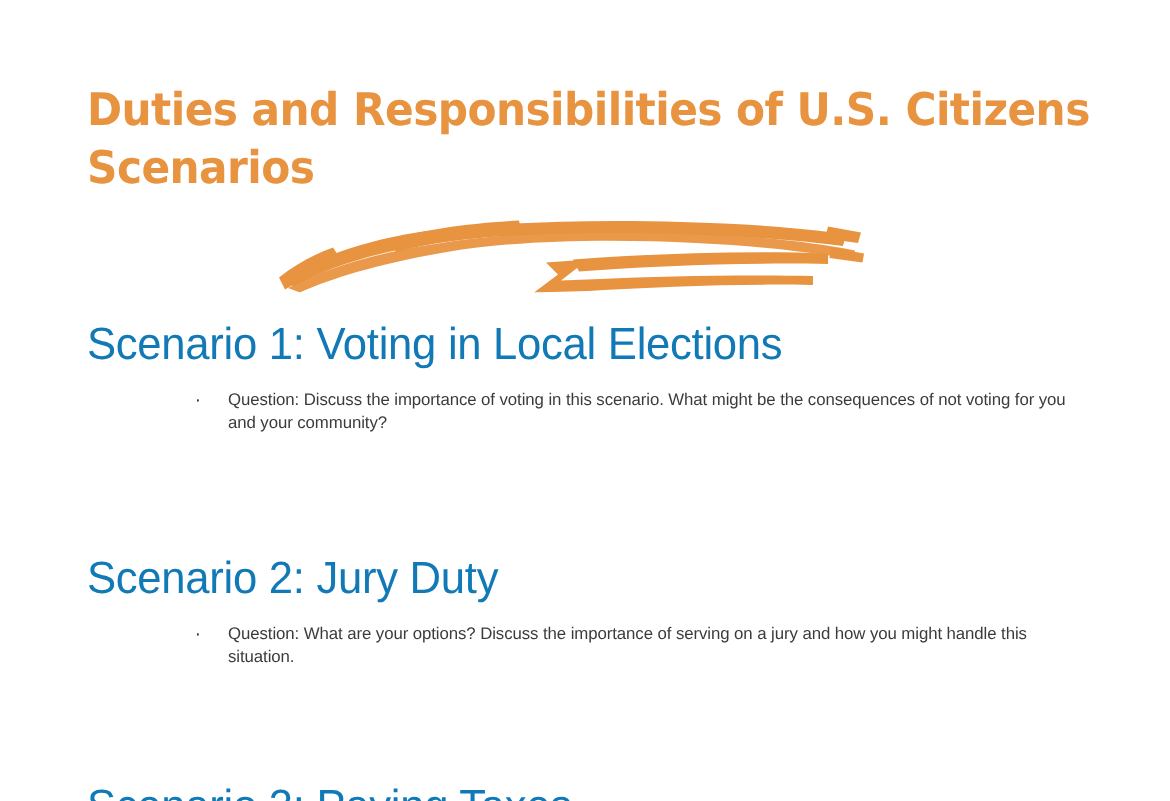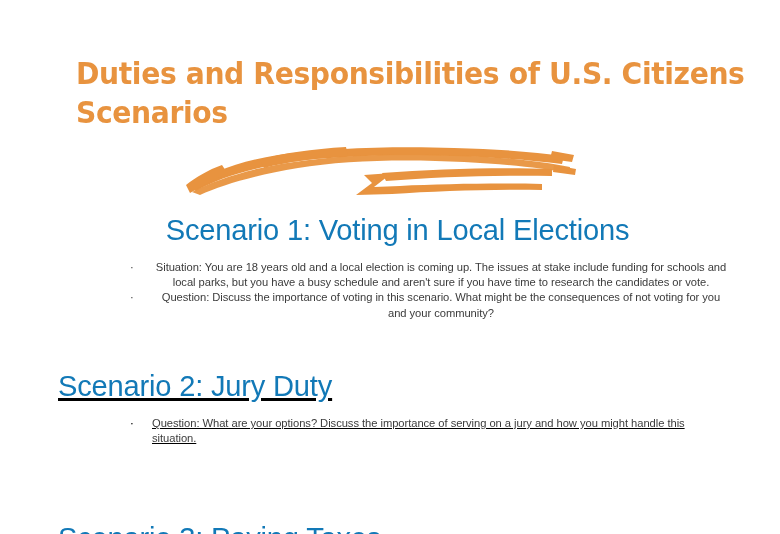--- a/index.html
+++ b/index.html
@@ -14,21 +14,21 @@
     position: relative;
     width: 780px;
     height: 534px;
     background: #ffffff;
     overflow: hidden;
   }
 
   
   .title-block {
     position: absolute;
-    left: 76px;
+    left: 58px;
     top: 54px;
     width: 660px;
   }
   .title-line {
     font-family: "DejaVu Sans", sans-serif;
     font-weight: bold;
     font-size: 30px;
     line-height: 39px;
     letter-spacing: -0.4px;
     color: #E8933F;
@@ -84,22 +84,22 @@
   .bullet .dot {
     position: absolute;
     left: 0;
     top: 0;
     color: #3B3B3B;
     font-size: 11.2px;
     line-height: 15.2px;
   }
 
   
-  #sec1 { top: 212px; text-align: center; }
-  #sec2 { top: 368px; text-decoration: underline; }
+  #sec1 { top: 212px; }
+  #sec2 { top: 368px; }
   #sec3 { top: 520px; }
 </style>
 </head>
 <body>
 
 <div id="slide">
 
   <div class="title-block">
     <div class="title-line">Duties and Responsibilities of U.S. Citizens</div>
     <div class="title-line">Scenarios</div>
@@ -123,21 +123,20 @@
         <path d="M0 42 C 10 34, 22 27, 36 22 L 42 31 C 28 36, 14 44, 4 50 Z"></path>
       </g>
     </svg>
   </div>
 
   <div class="section" id="sec1">
     <div class="scenario-heading">Scenario 1: Voting in Local Elections</div>
     <ul class="bullets">
       <li class="bullet">
         <span class="dot">·</span>
-        <span>Situation: You are 18 years old and a local election is coming up. The issues at stake include funding for schools and local parks, but you have a busy schedule and aren't sure if you have time to research the candidates or vote.</span>
       </li>
       <li class="bullet">
         <span class="dot">·</span>
         <span>Question: Discuss the importance of voting in this scenario. What might be the consequences of not voting for you and your community?</span>
       </li>
     </ul>
   </div>
 
   <div class="section" id="sec2">
     <div class="scenario-heading">Scenario 2: Jury Duty</div>

